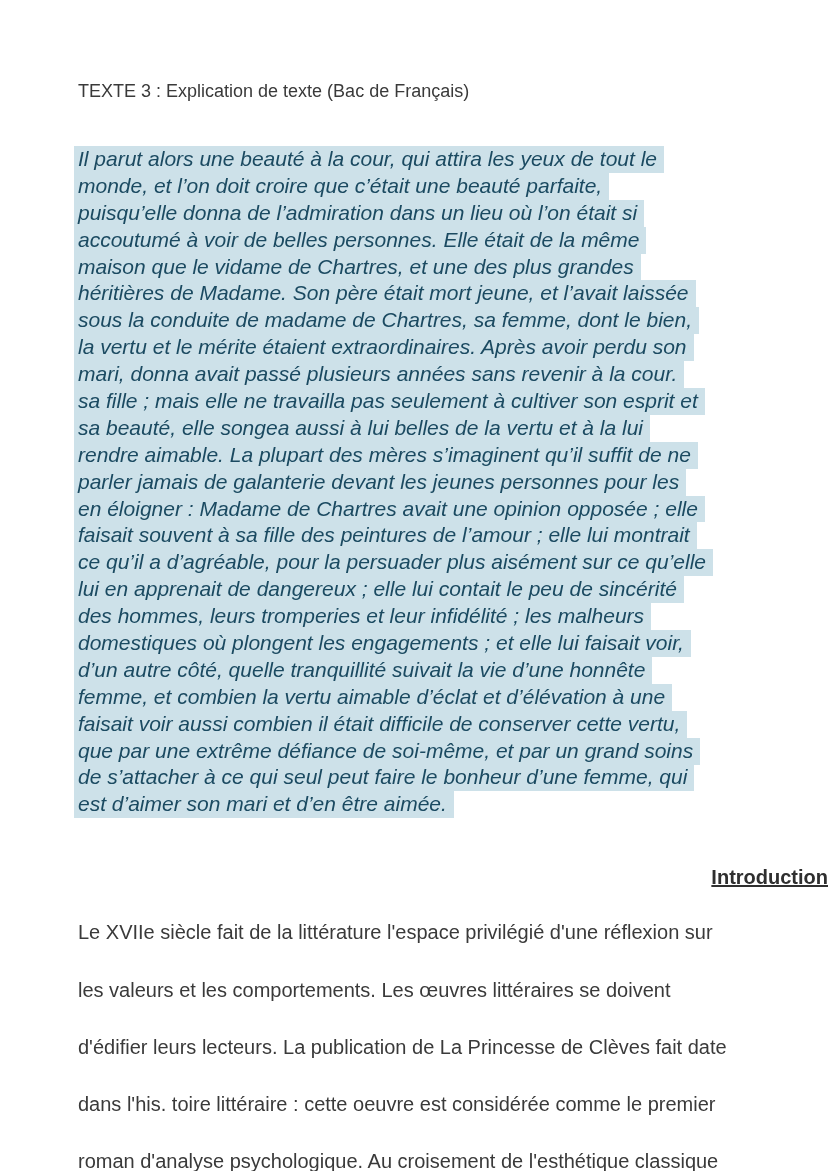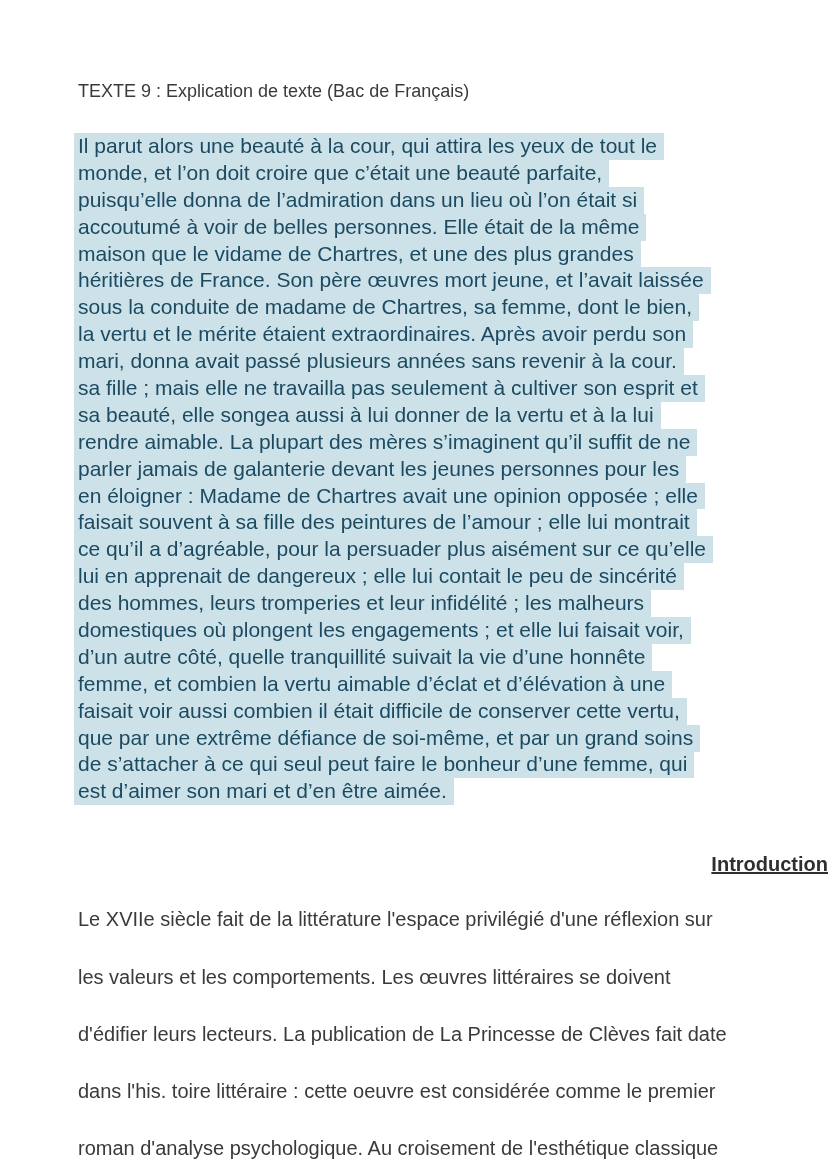--- a/index.html
+++ b/index.html
@@ -22,21 +22,22 @@
     padding-right: 0;
   }
   .doc-title {
     margin-top: 80px;
     font-size: 18px;
     line-height: 22px;
     white-space: nowrap;
     color: var(--body-text, #3a3a3a);
   }
   .passage {
-    margin-top: 31px;
+    margin-top: 44px;
+    font-style: italic;
   }
   .p-line {
     white-space: nowrap;
     font-size: 21px;
     height: 26.9px;
   }
   .p-line .hl {
     display: inline-block;
     line-height: 26.9px;
     background: var(--highlight-bg, #cde1e9);
@@ -63,46 +64,46 @@
     line-height: 28.3px;
     color: var(--body-text, #3a3a3a);
     margin-top: 29px;
   }
 </style>
 </head>
 <body>
 
 <div class="page">
 
-  <div class="doc-title">TEXTE 9 : Explication de texte (Bac de Français)</div>
+  <div class="doc-title">TEXTE 3 : Explication de texte (Bac de Français)</div>
 
   <div class="passage">
 
       <div class="p-line"><span class="hl">Il parut alors une beauté à la cour, qui attira les yeux de tout le</span></div>
 
       <div class="p-line"><span class="hl">monde, et l’on doit croire que c’était une beauté parfaite,</span></div>
 
       <div class="p-line"><span class="hl">puisqu’elle donna de l’admiration dans un lieu où l’on était si</span></div>
 
       <div class="p-line"><span class="hl">accoutumé à voir de belles personnes. Elle était de la même</span></div>
 
       <div class="p-line"><span class="hl">maison que le vidame de Chartres, et une des plus grandes</span></div>
 
-      <div class="p-line"><span class="hl">héritières de France. Son père œuvres mort jeune, et l’avait laissée</span></div>
+      <div class="p-line"><span class="hl">héritières de Madame. Son père était mort jeune, et l’avait laissée</span></div>
 
       <div class="p-line"><span class="hl">sous la conduite de madame de Chartres, sa femme, dont le bien,</span></div>
 
       <div class="p-line"><span class="hl">la vertu et le mérite étaient extraordinaires. Après avoir perdu son</span></div>
 
       <div class="p-line"><span class="hl">mari, donna avait passé plusieurs années sans revenir à la cour.</span></div>
 
 
       <div class="p-line"><span class="hl">sa fille ; mais elle ne travailla pas seulement à cultiver son esprit et</span></div>
 
-      <div class="p-line"><span class="hl">sa beauté, elle songea aussi à lui donner de la vertu et à la lui</span></div>
+      <div class="p-line"><span class="hl">sa beauté, elle songea aussi à lui belles de la vertu et à la lui</span></div>
 
       <div class="p-line"><span class="hl">rendre aimable. La plupart des mères s’imaginent qu’il suffit de ne</span></div>
 
       <div class="p-line"><span class="hl">parler jamais de galanterie devant les jeunes personnes pour les</span></div>
 
       <div class="p-line"><span class="hl">en éloigner : Madame de Chartres avait une opinion opposée ; elle</span></div>
 
       <div class="p-line"><span class="hl">faisait souvent à sa fille des peintures de l’amour ; elle lui montrait</span></div>
 
       <div class="p-line"><span class="hl">ce qu’il a d’agréable, pour la persuader plus aisément sur ce qu’elle</span></div>

